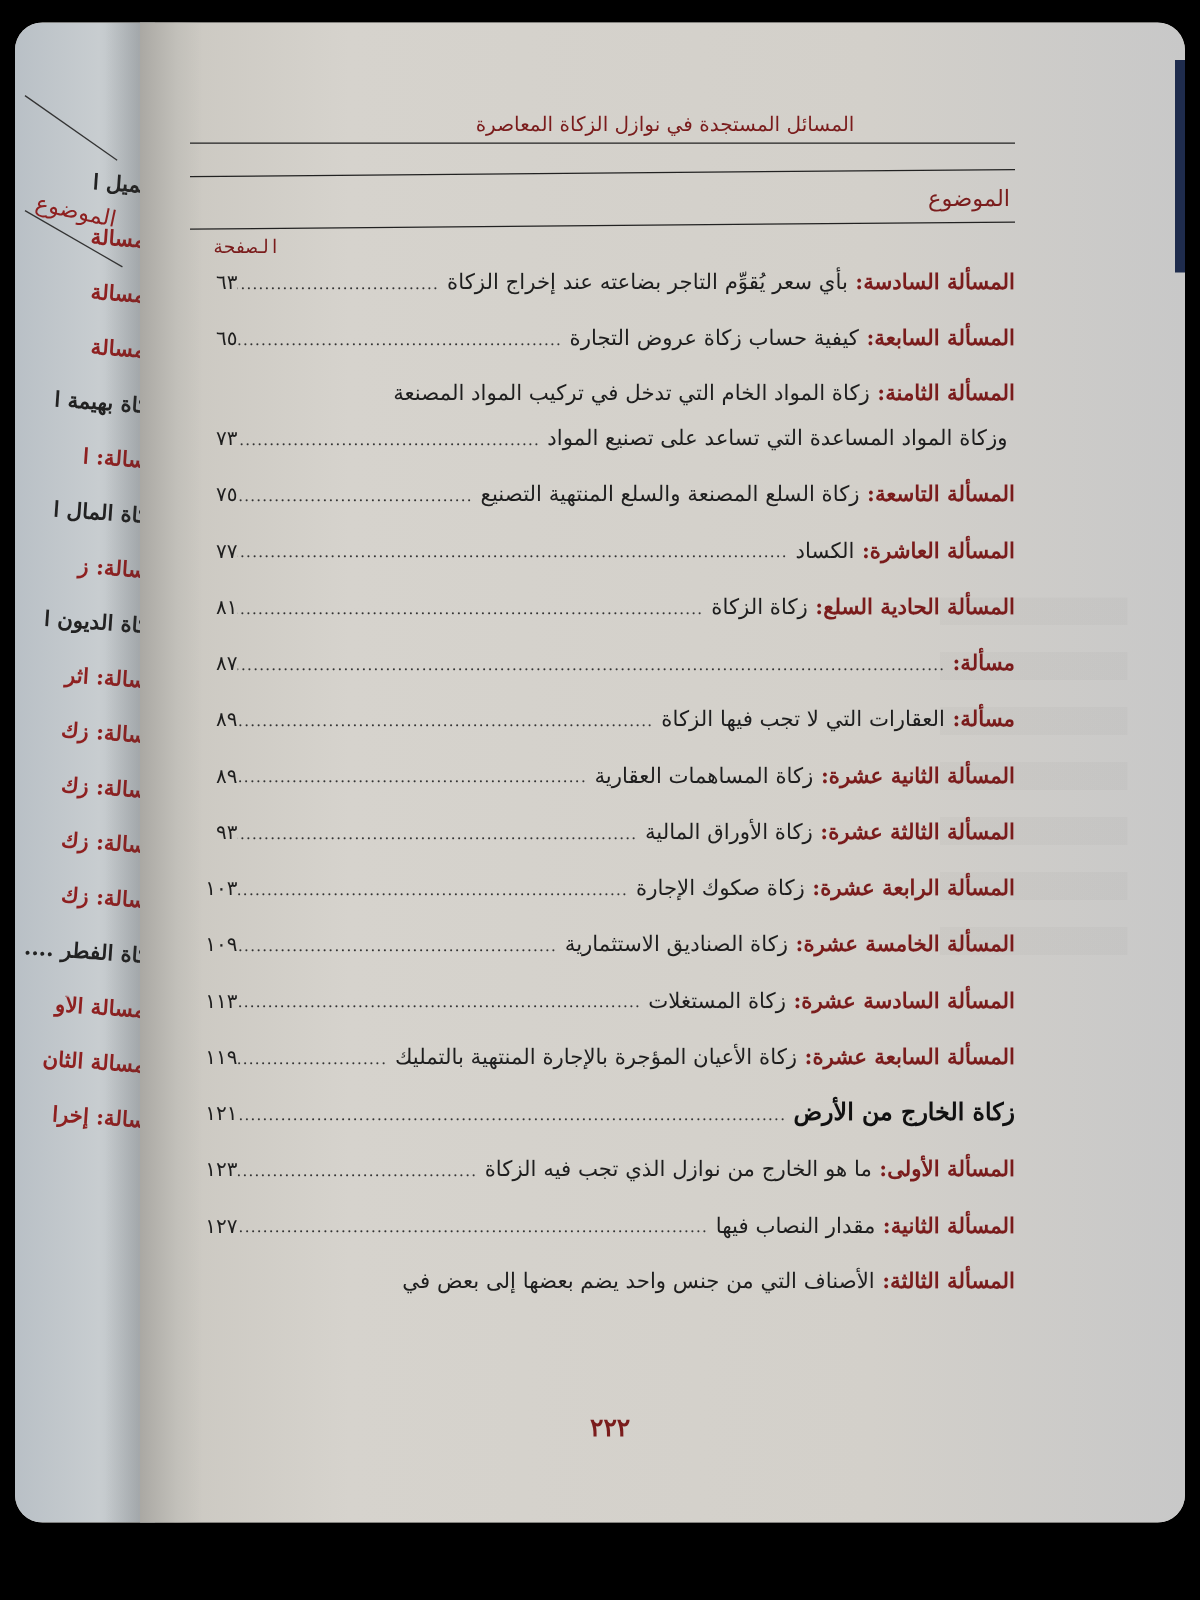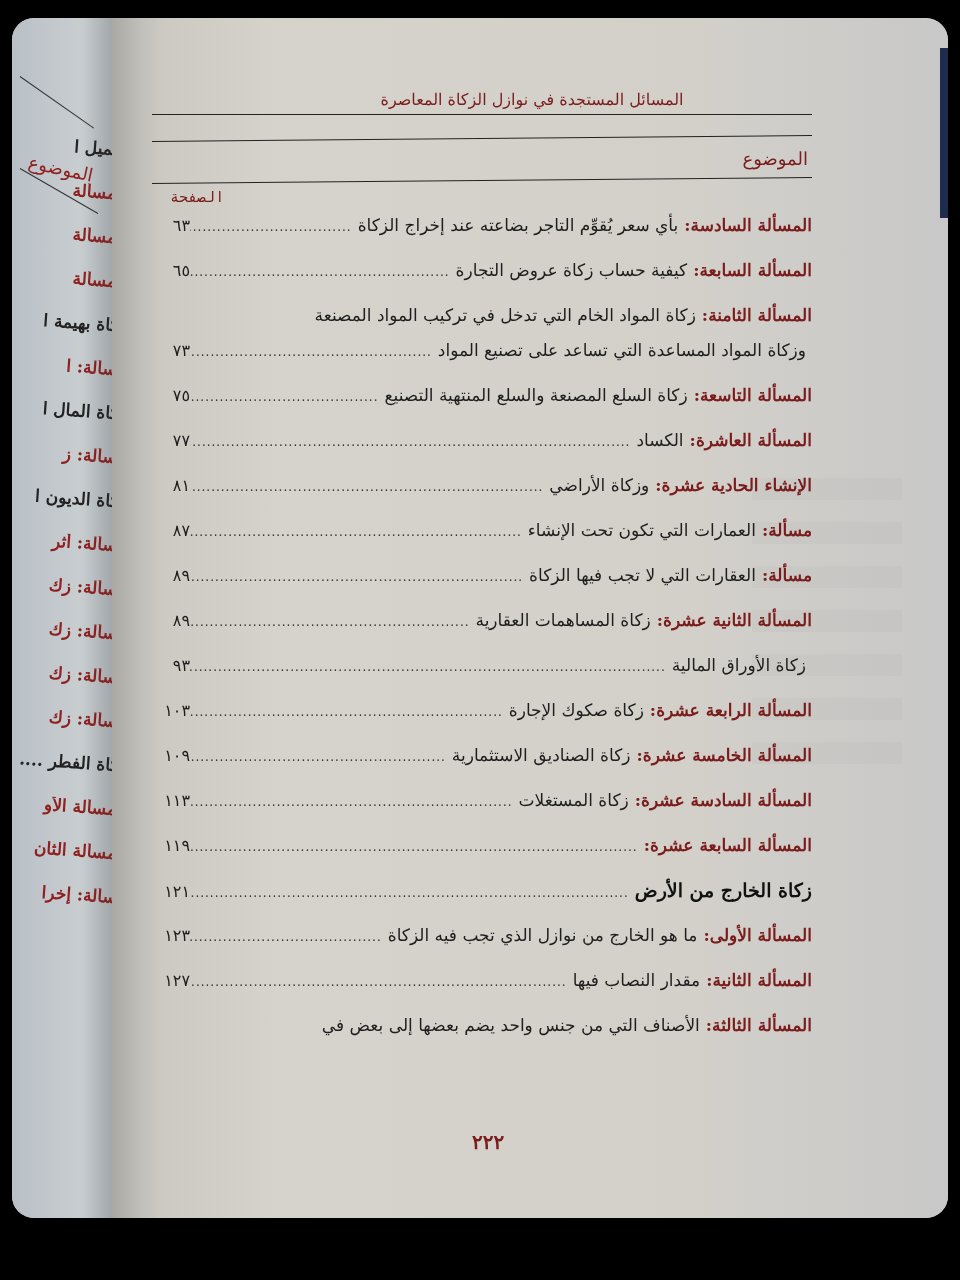--- a/index.html
+++ b/index.html
@@ -159,30 +159,29 @@
         <div class="entry gap">
           <div class="entry-line">
             <span class="label">المسألة العاشرة:</span>
             <span class="title">الكساد</span>
             <span class="dots"></span>
             <span class="pg">٧٧</span>
           </div>
         </div>
         <div class="entry gap">
           <div class="entry-line">
-            <span class="label">الإنشاء الحادية عشرة:</span>
-            <span class="title">وزكاة الأراضي</span>
+            <span class="label">المسألة الحادية السلع:</span>
+            <span class="title">زكاة الزكاة</span>
             <span class="dots"></span>
             <span class="pg">٨١</span>
           </div>
         </div>
         <div class="entry gap">
           <div class="entry-line">
             <span class="label">مسألة:</span>
-            <span class="title">العمارات التي تكون تحت الإنشاء</span>
             <span class="dots"></span>
             <span class="pg">٨٧</span>
           </div>
         </div>
         <div class="entry gap">
           <div class="entry-line">
             <span class="label">مسألة:</span>
             <span class="title">العقارات التي لا تجب فيها الزكاة</span>
             <span class="dots"></span>
             <span class="pg">٨٩</span>
@@ -191,20 +190,21 @@
         <div class="entry gap">
           <div class="entry-line">
             <span class="label">المسألة الثانية عشرة:</span>
             <span class="title">زكاة المساهمات العقارية</span>
             <span class="dots"></span>
             <span class="pg">٨٩</span>
           </div>
         </div>
         <div class="entry gap">
           <div class="entry-line">
+            <span class="label">المسألة الثالثة عشرة:</span>
             <span class="title">زكاة الأوراق المالية</span>
             <span class="dots"></span>
             <span class="pg">٩٣</span>
           </div>
         </div>
         <div class="entry gap">
           <div class="entry-line">
             <span class="label">المسألة الرابعة عشرة:</span>
             <span class="title">زكاة صكوك الإجارة</span>
             <span class="dots"></span>
@@ -223,20 +223,21 @@
           <div class="entry-line">
             <span class="label">المسألة السادسة عشرة:</span>
             <span class="title">زكاة المستغلات</span>
             <span class="dots"></span>
             <span class="pg">١١٣</span>
           </div>
         </div>
         <div class="entry gap">
           <div class="entry-line">
             <span class="label">المسألة السابعة عشرة:</span>
+            <span class="title">زكاة الأعيان المؤجرة بالإجارة المنتهية بالتمليك</span>
             <span class="dots"></span>
             <span class="pg">١١٩</span>
           </div>
         </div>
         <div class="entry section gap">
           <div class="entry-line">
             <span class="title">زكاة الخارج من الأرض</span>
             <span class="dots"></span>
             <span class="pg">١٢١</span>
           </div>

